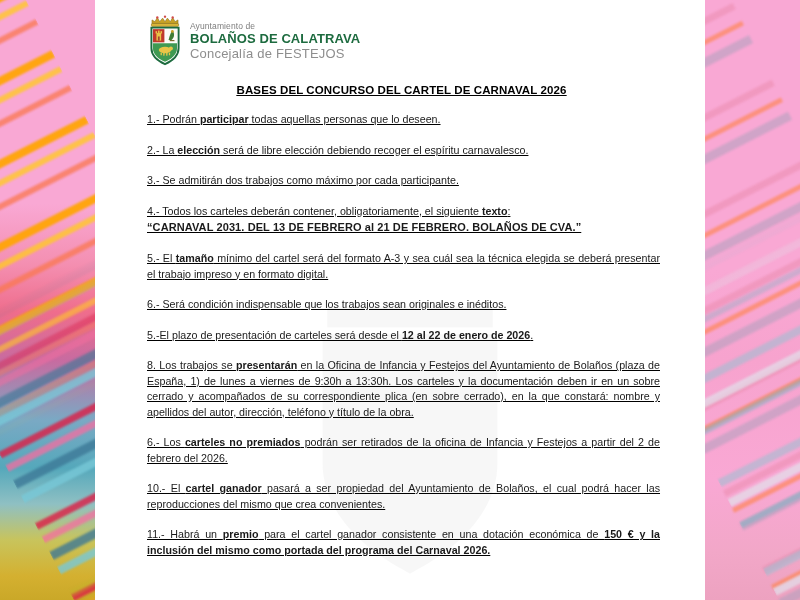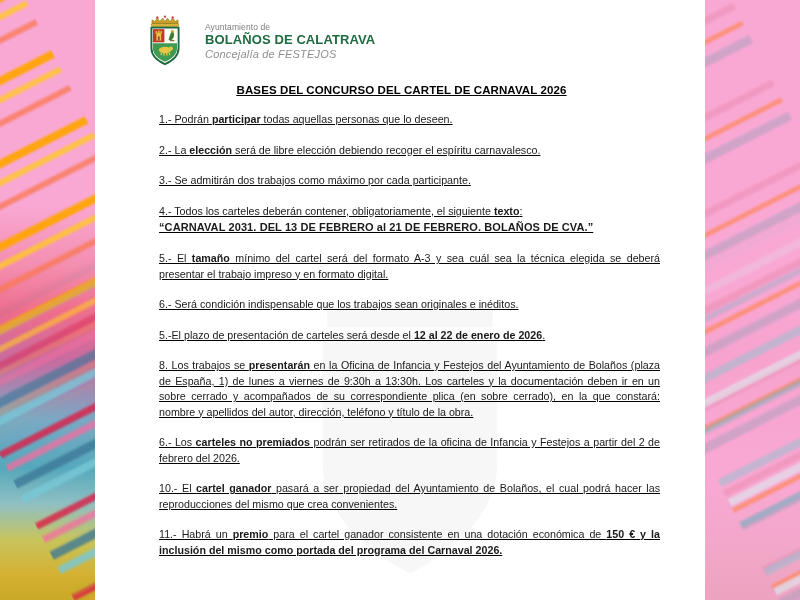--- a/index.html
+++ b/index.html
@@ -220,21 +220,21 @@
     pointer-events: none;
   }
 
   
   .doc-header {
     position: absolute;
     left: 52px;
     top: 14px;
     display: flex;
     align-items: center;
-    gap: 22px;
+    gap: 7px;
   }
   .crest {
     width: 36px;
     height: 52px;
     flex: 0 0 auto;
   }
   .crest-text {
     line-height: 1.05;
     padding-top: 3px;
   }
@@ -245,23 +245,22 @@
   }
   .crest-line2 {
     font-size: 13px;
     font-weight: bold;
     color: #1d6b3f;
     letter-spacing: 0.1px;
     margin-top: 1px;
     text-align: center;
   }
   .crest-line3 {
-    font-size: 11px;
+    font-size: 13px;
     color: #8e8e8e;
-    font-style: italic;
     margin-top: 2px;
     letter-spacing: 0.2px;
   }
 
   
   .doc-body {
     position: absolute;
     left: 48px;
     top: 84px;
     width: 517px;
@@ -270,21 +269,21 @@
   .doc-title {
     text-align: center;
     font-size: 11.5px;
     font-weight: bold;
     color: #000;
     text-decoration: underline;
     letter-spacing: 0.1px;
     margin-bottom: 16px;
   }
   p.clause {
-    margin: 0 0 15px 16px;
+    margin: 0 0 15px 4px;
     font-size: 10.7px;
     line-height: 1.45;
     color: #1a1a1a;
     text-align: justify;
     text-justify: inter-word;
   }
   p.clause b { font-weight: bold; }
   .quote-line {
     display: block;
     font-weight: bold;

